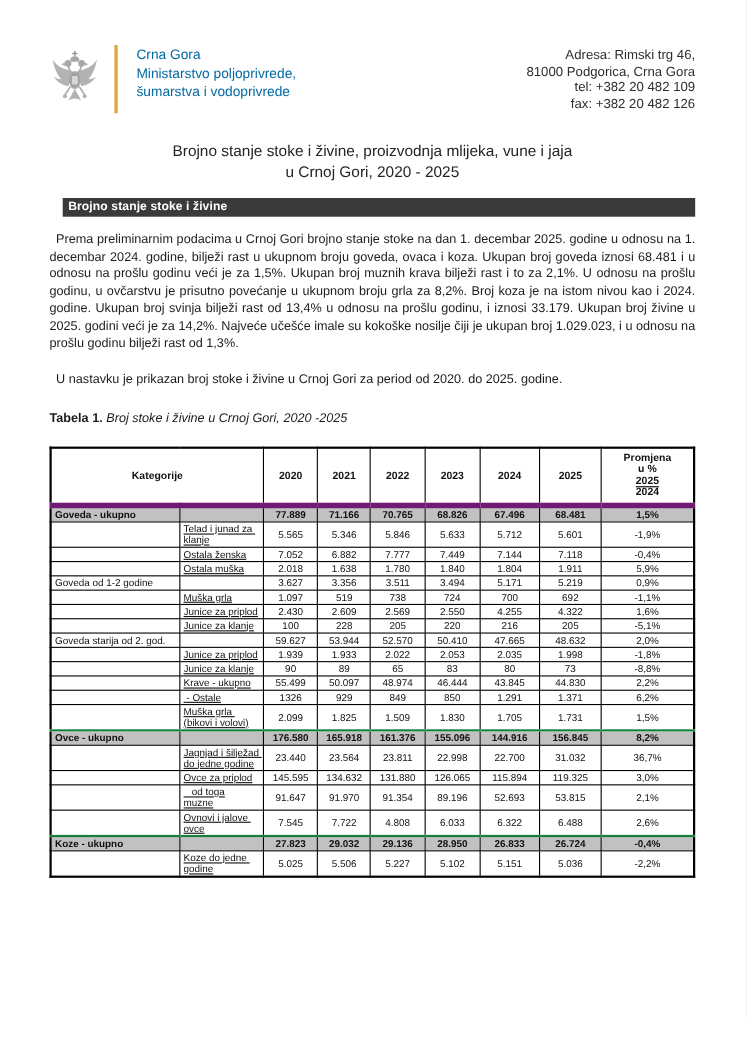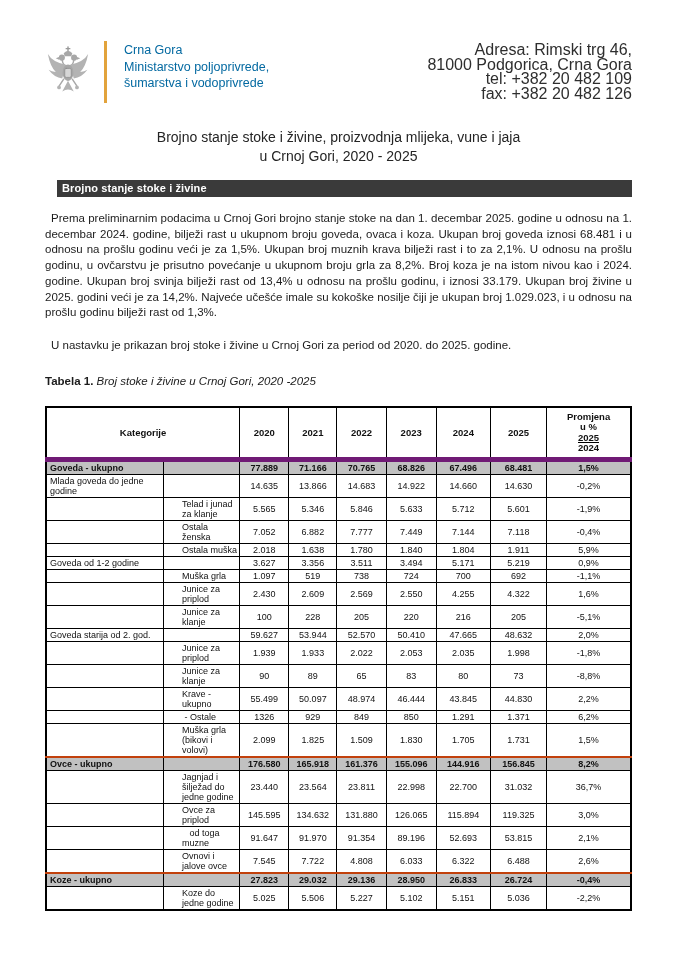--- a/index.html
+++ b/index.html
@@ -7,21 +7,21 @@
     width:679px;height:960px;background:#ffffff;margin:0 auto;position:relative;
     font-family:"Liberation Sans","DejaVu Sans",sans-serif;color:#1f1f1f;
     box-sizing:border-box;padding:40px 47px 0 45px;overflow:hidden;
   }
   
   .letterhead{display:flex;align-items:flex-start;}
   .coat{width:46px;height:64px;flex:0 0 auto;}
   .coat svg{width:100%;height:100%;display:block;}
   .gold-rule{width:3px;height:62px;background:#E2A33C;margin:1px 17px 0 13px;flex:0 0 auto;}
   .org{font-size:12.5px;line-height:16.5px;color:#0369a1;padding-top:2px;}
-  .addr{margin-left:auto;text-align:right;font-size:16px;line-height:14.5px;color:#2e2e2e;padding-top:3px;}
+  .addr{margin-left:auto;text-align:right;font-size:12px;line-height:14.5px;color:#2e2e2e;padding-top:3px;}
   
   .doc-title{margin:24px 0 0 0;text-align:center;font-size:14px;font-weight:400;line-height:19px;color:#242424;}
   
   .section-bar{margin-top:14px;background:#3A3A3A;color:#ffffff;font-weight:700;font-size:11px;
     padding:2px 5px 3px 5px;letter-spacing:.1px;margin-left:12px;}
   
   .body-text{margin:14px 0 0 0;text-align:justify;font-size:11.5px;line-height:15.7px;color:#1c1c1c;text-indent:6px;}
   .body-text.p2{margin-top:17px;}
   
   .caption{margin:21px 0 19px 0;font-size:11.5px;color:#1c1c1c;}
@@ -29,23 +29,23 @@
   .caption .cap-title{font-style:italic;}
   
   table.stock-table{border-collapse:collapse;table-layout:fixed;width:587px;font-size:9px;color:#111;
     border:2px solid #000;}
   .stock-table th,.stock-table td{border:1px solid #000;padding:1px 2px;vertical-align:middle;overflow:hidden;}
   .stock-table thead th{font-size:9.5px;font-weight:700;text-align:center;border-bottom:5px solid #701a75;height:46px;line-height:11px;}
   .stock-table thead th.change-h{line-height:10.5px;padding-top:2px;}
   .change-h .frac-top span{border-bottom:1px solid #000;display:inline-block;line-height:9.5px;}
   .stock-table tbody td{line-height:10px;}
   .stock-table td.c1{text-align:left;padding-left:3px;}
-  .stock-table td.c2{text-align:left;padding-left:18px;white-space:pre-wrap;}
+  .stock-table td.c2{text-align:left;padding-left:3px;white-space:pre-wrap;text-decoration:underline;}
   .stock-table td.num{text-align:center;}
-  .stock-table tr.total-row td{background:#C1C1C1;font-weight:700;border-top:2px solid #c2410c;}
+  .stock-table tr.total-row td{background:#C1C1C1;font-weight:700;border-top:2px solid #15803d;}
   
   .w-c1{width:117px}.w-c2{width:76px}
   .w-y0{width:49px}.w-y1{width:48px}.w-y2{width:49px}.w-y3{width:50px}.w-y4{width:54px}.w-y5{width:56px}
   .w-chg{width:84px}
 </style>
 </head>
 <body>
 
 <div class="page">
 
@@ -133,31 +133,20 @@
           <td class="c2"></td>
           <td class="num">77.889</td>
           <td class="num">71.166</td>
           <td class="num">70.765</td>
           <td class="num">68.826</td>
           <td class="num">67.496</td>
           <td class="num">68.481</td>
           <td class="num">1,5%</td>
         </tr>
         <tr>
-          <td class="c1">Mlada goveda do jedne godine</td>
-          <td class="c2"></td>
-          <td class="num">14.635</td>
-          <td class="num">13.866</td>
-          <td class="num">14.683</td>
-          <td class="num">14.922</td>
-          <td class="num">14.660</td>
-          <td class="num">14.630</td>
-          <td class="num">-0,2%</td>
-        </tr>
-        <tr>
           <td class="c1"></td>
           <td class="c2">Telad i junad za klanje</td>
           <td class="num">5.565</td>
           <td class="num">5.346</td>
           <td class="num">5.846</td>
           <td class="num">5.633</td>
           <td class="num">5.712</td>
           <td class="num">5.601</td>
           <td class="num">-1,9%</td>
         </tr>

